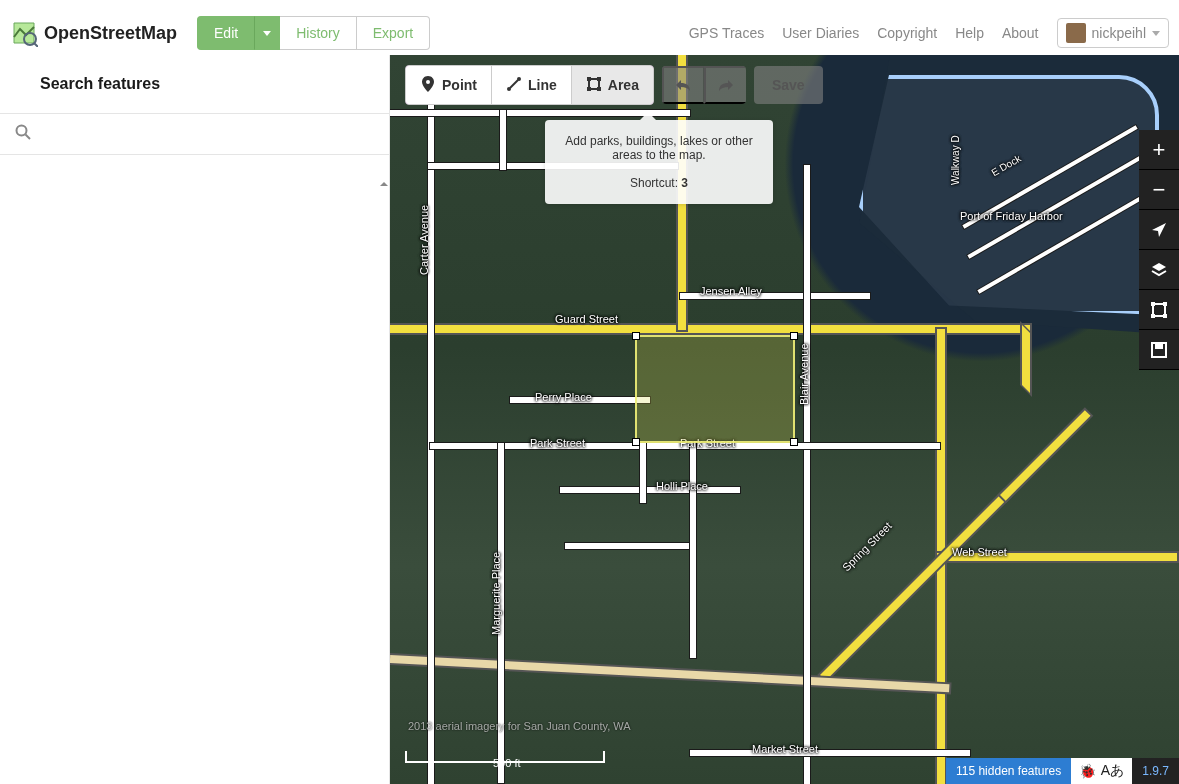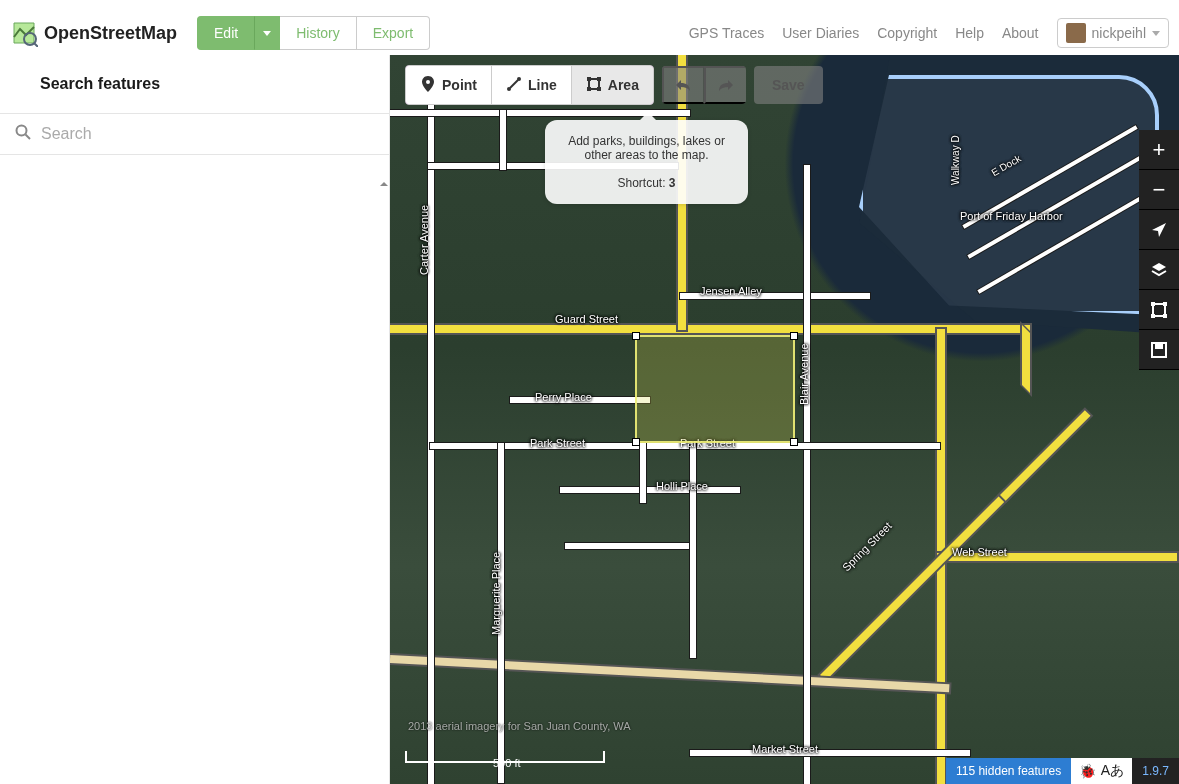--- a/index.html
+++ b/index.html
@@ -70,21 +70,21 @@
     .tool-btn.active { background: #e8e8e8; }
     .tool-btn svg { width: 16px; height: 16px; fill: #333; }
     .undo-group { display: flex; background: rgba(0,0,0,0.4); border-radius: 4px; overflow: hidden; }
     .undo-btn { width: 42px; height: 38px; display:flex; align-items:center; justify-content:center; color:#555; background: rgba(255,255,255,0.3); border-right: 1px solid rgba(0,0,0,0.2); cursor: not-allowed; }
     .undo-btn:last-child { border-right:none; }
     .undo-btn svg { width:16px; height:16px; fill:#555; }
     .save-wrap { background: rgba(0,0,0,0.4); border-radius: 4px; padding: 0; }
     .save-btn { height: 38px; padding: 0 18px; background: rgba(255,255,255,0.3); color: #555; font-size: 14px; font-weight: bold; border: none; border-radius: 4px; cursor: not-allowed; }
 
     
-    .tooltip { position: absolute; top: 65px; left: 155px; width: 203px; background: rgba(255,255,255,0.9); border-radius: 12px; padding: 14px 10px; text-align: center; font-size: 12px; color: #333; box-shadow: 0 1px 4px rgba(0,0,0,0.15); }
+    .tooltip { position: absolute; top: 65px; left: 155px; width: 228px; background: rgba(255,255,255,0.9); border-radius: 4px; padding: 14px 10px; text-align: center; font-size: 12px; color: #333; box-shadow: 0 1px 4px rgba(0,0,0,0.15); }
     .tooltip::before { content: ""; position: absolute; top: -8px; left: 95px; border-left: 8px solid transparent; border-right: 8px solid transparent; border-bottom: 8px solid rgba(255,255,255,0.9); }
     .tooltip .line2 { margin-top: 14px; }
 
     
     .vert-controls { position: absolute; top: 75px; right: 0; display: flex; flex-direction: column; }
     .vctrl { width: 40px; height: 40px; background: #222; display: flex; align-items: center; justify-content: center; color: #fff; cursor: pointer; border-bottom: 1px solid #000; }
     .vctrl span { font-size: 22px; line-height: 1; }
     .vctrl svg { width: 18px; height: 18px; fill: #fff; }
 
     
@@ -137,21 +137,20 @@
 
 <div class="sidebar">
   <div class="sidebar-header">Search features</div>
   <div class="search-row">
     <span class="search-icon">
       <svg viewBox="0 0 16 16">
           <circle cx="6.5" cy="6.5" r="5" fill="none" stroke="#888" stroke-width="2"></circle>
           <line x1="10.5" y1="10.5" x2="15" y2="15" stroke="#888" stroke-width="2"></line>
         </svg>
     </span>
-    <input type="text" placeholder="Search" style="">
   </div>
   <div class="scroll-track">
     <span class="scroll-caret"><svg viewBox="0 0 10 10">
           <path d="M1 7 L5 3 L9 7 Z"></path>
         </svg></span>
   </div>
 </div>
 
 <div class="map">
   <div class="map-bg"></div>

